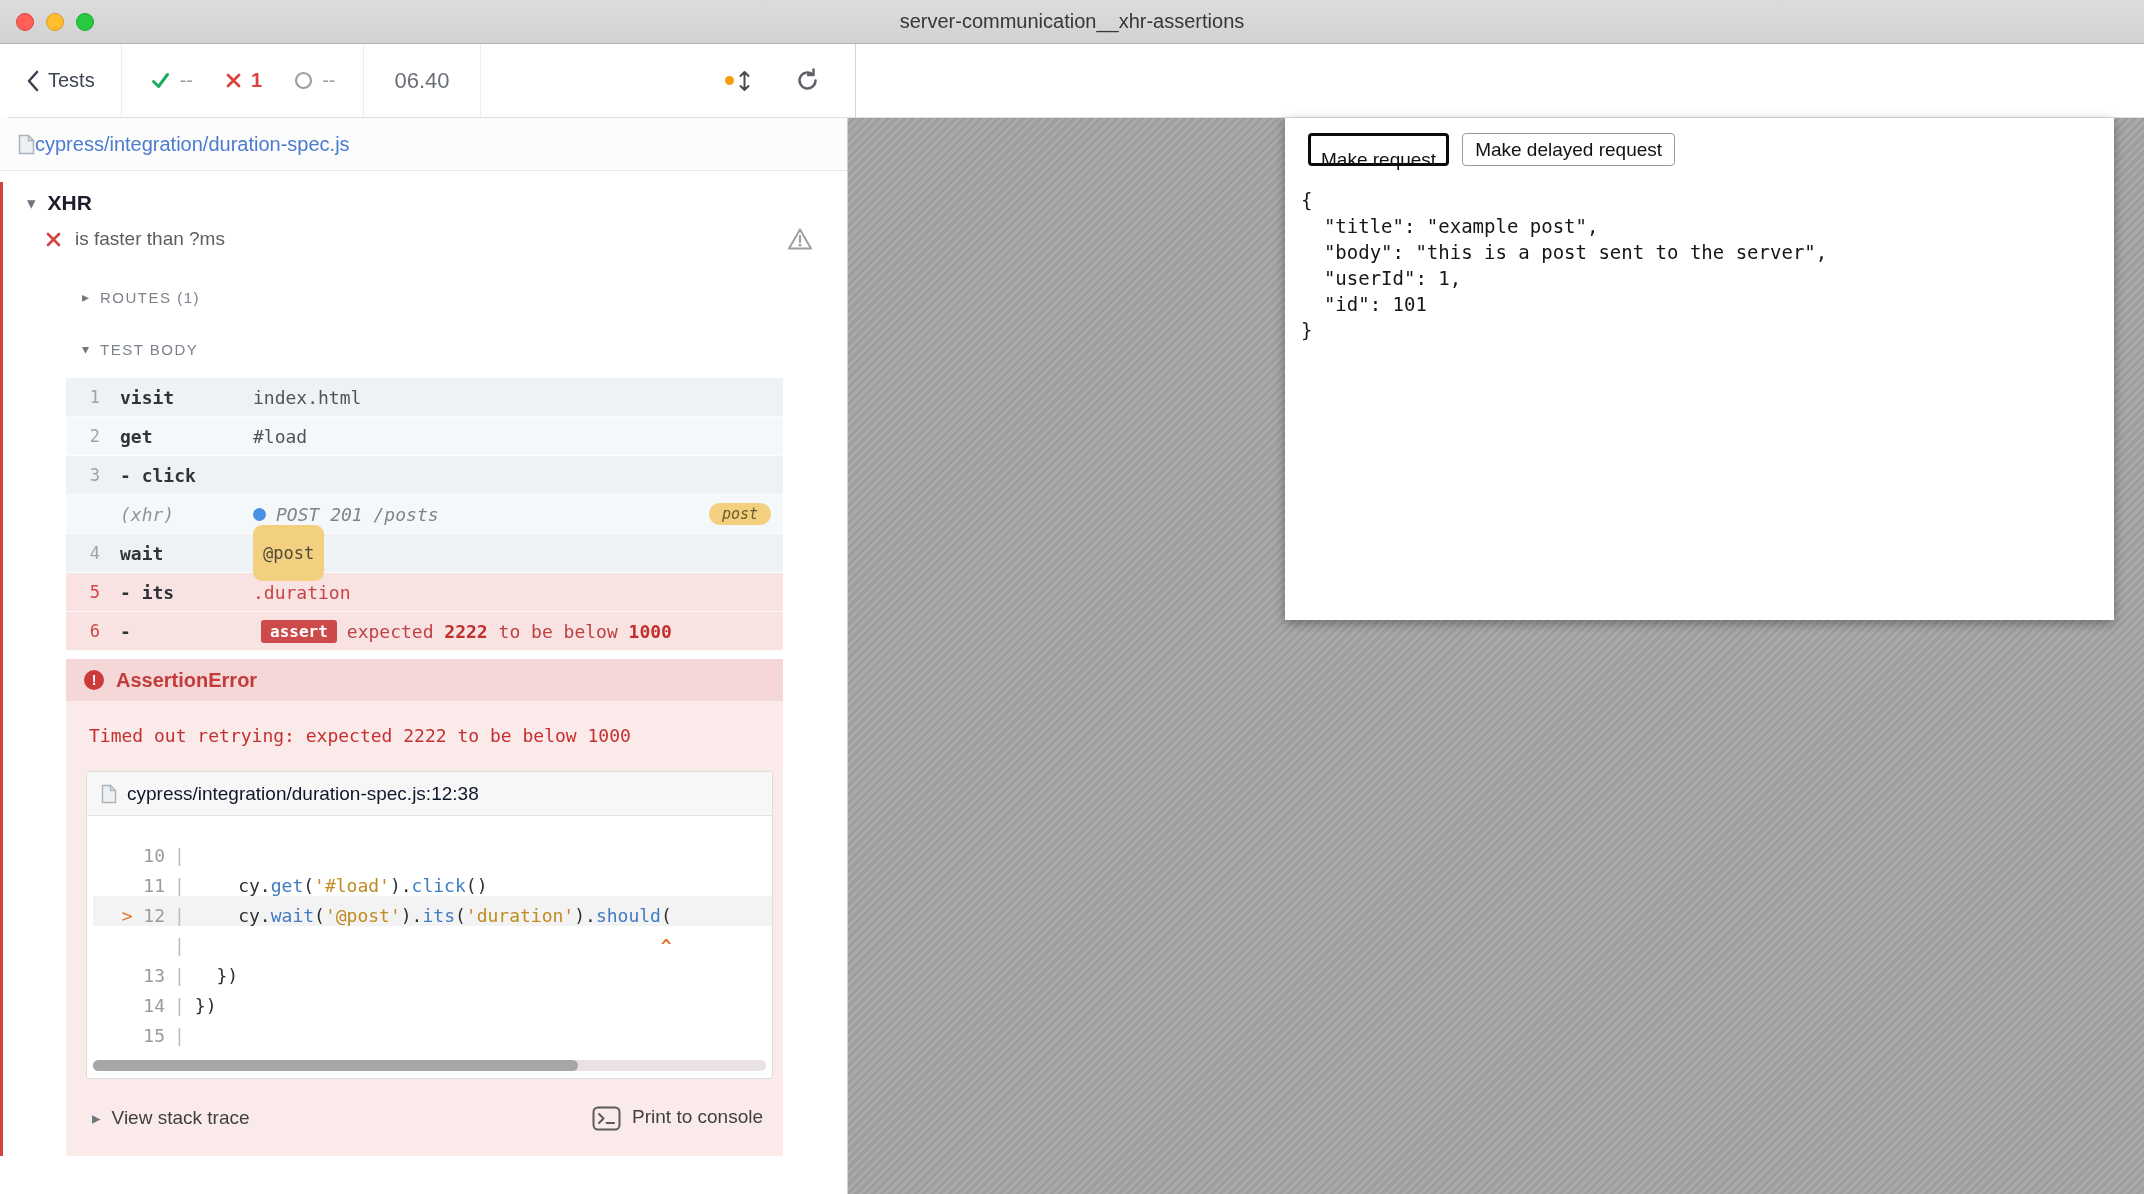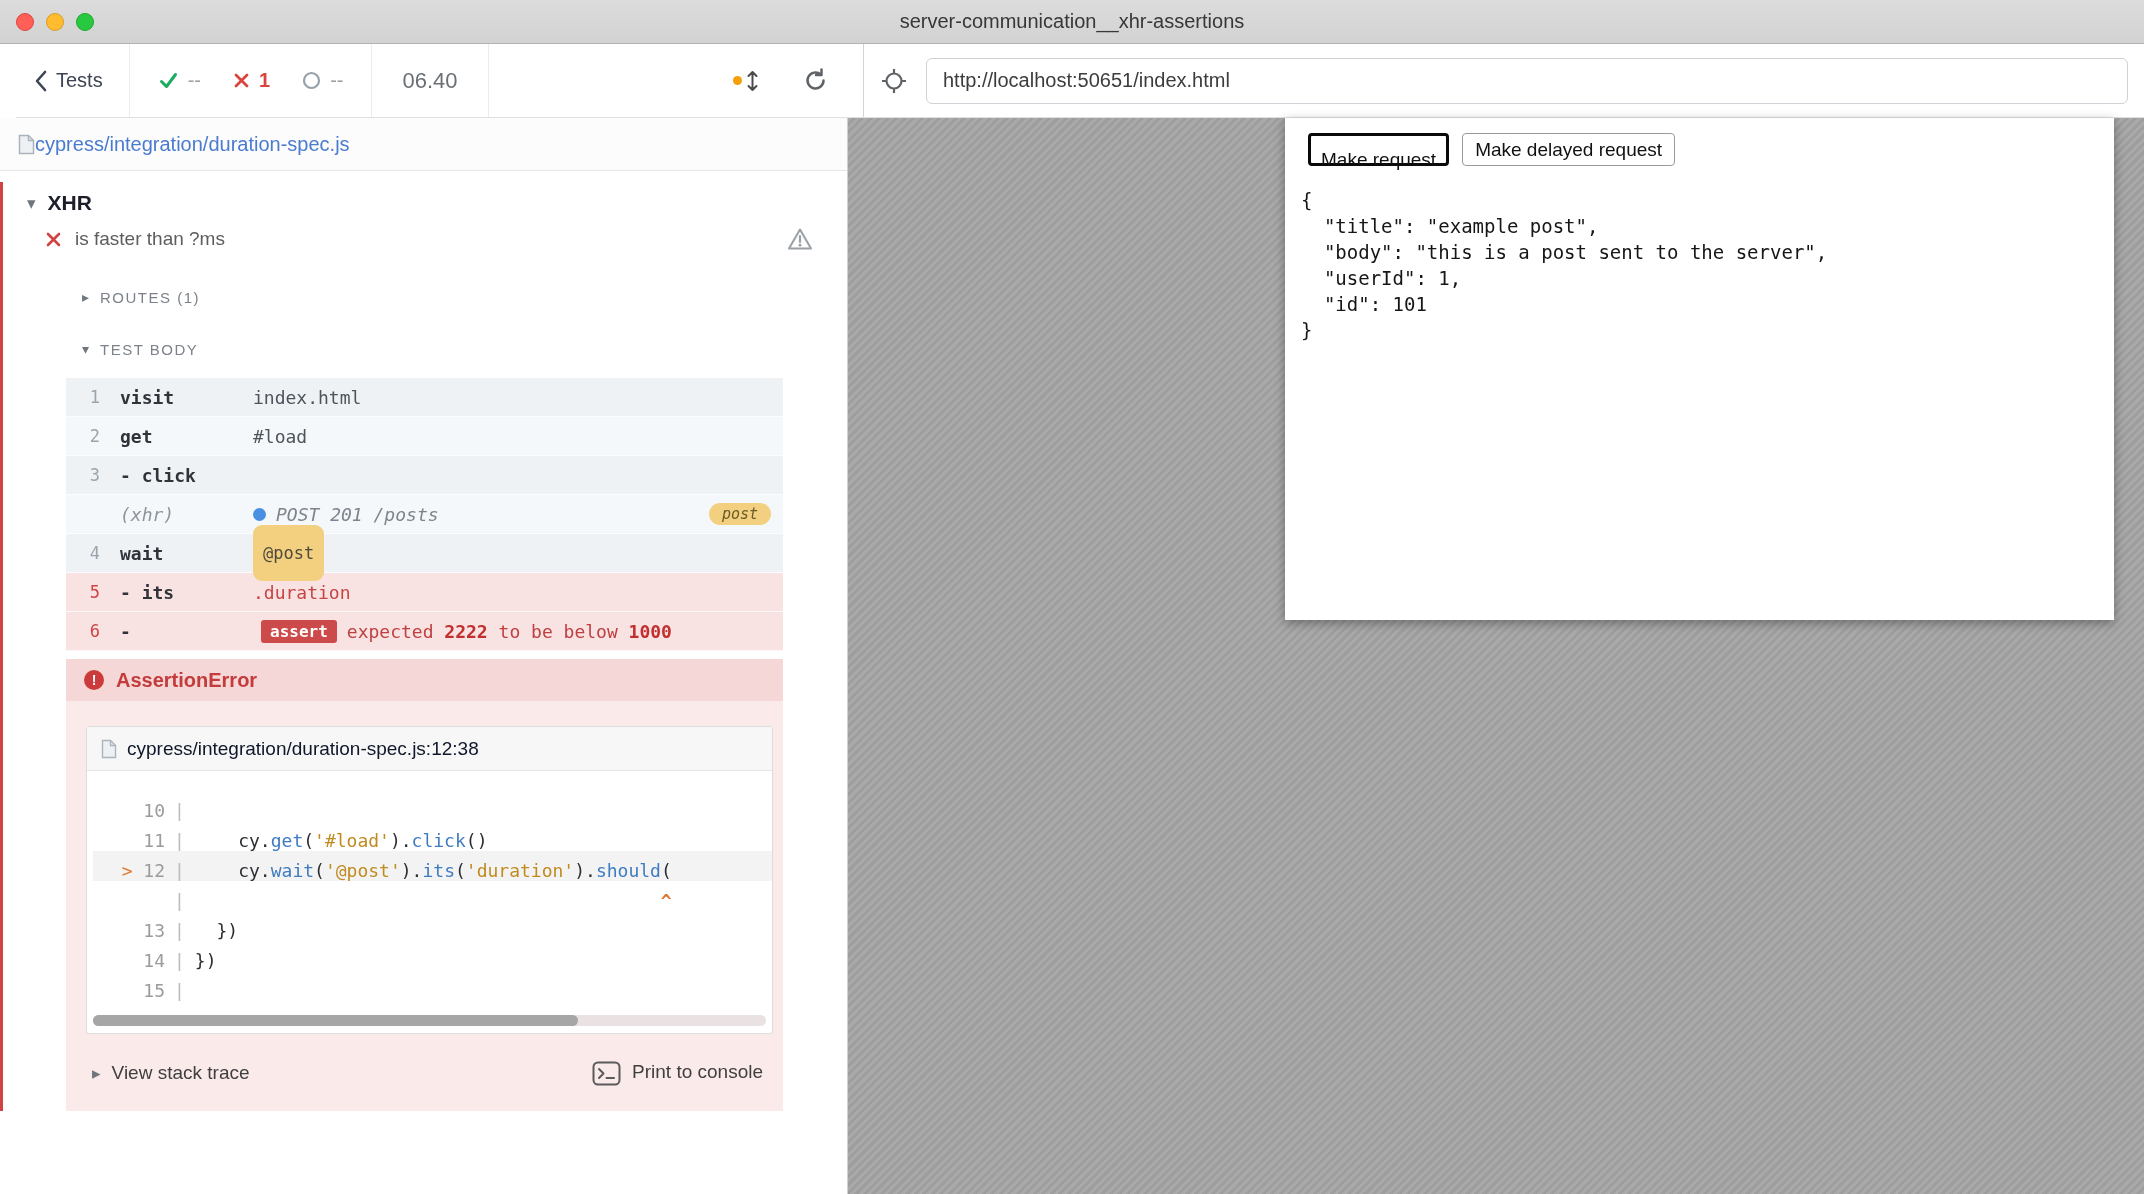--- a/index.html
+++ b/index.html
@@ -19,21 +19,21 @@
   }
   .traffic { position:absolute; left:16px; top:13px; display:flex; gap:12px; }
   .light { width:18px; height:18px; border-radius:50%; display:inline-block; }
   .light.red    { background:#ff5f57; border:1px solid #e0443e; }
   .light.yellow { background:#febc2e; border:1px solid #d89e24; }
   .light.green  { background:#28c840; border:1px solid #1aab29; }
   .win-title { font-size:20px; color:#373737; font-weight:500; }
 
   
   .chrome {
-    position:absolute; top:44px; left:16px; right:0; height:74px;
+    position:absolute; top:44px; left:8px; right:0; height:74px;
     background:#fff; border-bottom:1px solid #e0e0e0; display:flex;
   }
   .reporter-toolbar {
     width:848px; flex:0 0 848px; display:flex; align-items:center;
     border-right:1px solid #d4d4d4;
   }
   .vsep { width:1px; align-self:stretch; background:#ececec; }
   .back {
     display:flex; align-items:center; gap:9px; padding:0 26px 0 18px;
     background:none; border:none; cursor:pointer;
@@ -227,29 +227,20 @@
         </svg>
       </button>
       <button class="icon-btn">
         <svg width="27" height="27" viewBox="0 0 27 27">
           <path d="M21.5 13.5 A8 8 0 1 1 18.8 7.5" stroke="#5f6368" stroke-width="2.5" fill="none" stroke-linecap="round"></path>
           <path d="M19.5 2.5 L19.5 8 L14 8" stroke="#5f6368" stroke-width="2.5" fill="none" stroke-linecap="round" stroke-linejoin="round"></path>
         </svg>
       </button>
     </div>
   </div>
-  <div class="browser-toolbar">
-    <button class="playground">
-      <svg width="28" height="28" viewBox="0 0 28 28">
-        <circle cx="14" cy="14" r="7.5" stroke="#5f6368" stroke-width="2.2" fill="none"></circle>
-        <path d="M14 2 V7 M14 21 V26 M2 14 H7 M21 14 H26" stroke="#5f6368" stroke-width="2.2"></path>
-      </svg>
-    </button>
-    <input class="url" readonly="" value="http://localhost:50651/index.html" style="">
-  </div>
 </div>
 
 <section class="reporter">
   <div class="spec-header">
     <svg width="17" height="21" viewBox="0 0 17 21">
       <path d="M1.5 1.5 h9 l5 5 v13 h-14 z" fill="#eef1f4" stroke="#aab4bd" stroke-width="1.5"></path>
       <path d="M10.5 1.5 v5 h5" fill="none" stroke="#aab4bd" stroke-width="1.5"></path>
     </svg>
     <a class="spec-link">cypress/integration/duration-spec.js</a>
   </div>
@@ -320,20 +311,21 @@
           <span class="assert-pill">assert</span>
           <span class="cmd-msg assert-msg"><span>expected </span><span class="assert-strong">2222</span><span> to be below </span><span class="assert-strong">1000</span></span>
         </div>
       </div>
 
     <div class="error-block">
       <div class="error-header">
         <span class="bang">!</span>
         <span class="error-name">AssertionError</span>
       </div>
+      <div class="error-message mono">Timed out retrying: expected 2222 to be below 1000</div>
 
       <div class="code-frame">
         <div class="frame-header">
           <svg width="16" height="20" viewBox="0 0 16 20">
             <path d="M1.5 1.5 h8 l5 5 v12 h-13 z" fill="#eef1f4" stroke="#aab4bd" stroke-width="1.4"></path>
             <path d="M9.5 1.5 v5 h5" fill="none" stroke="#aab4bd" stroke-width="1.4"></path>
           </svg>
           <a class="frame-link">cypress/integration/duration-spec.js:12:38</a>
         </div>
         <div class="frame-body">

